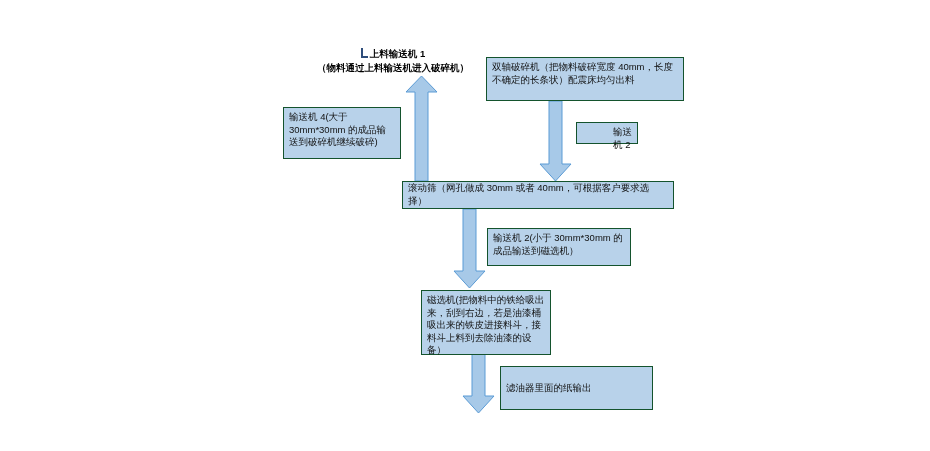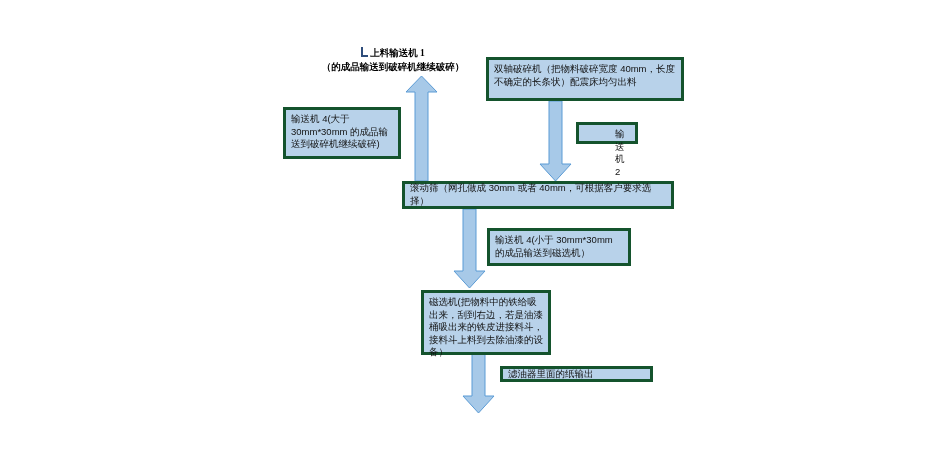--- a/index.html
+++ b/index.html
@@ -19,21 +19,21 @@
     position: absolute;
     left: 0;
     top: 0;
     width: 930px;
     height: 451px;
     pointer-events: none;
   }
   .node {
     position: absolute;
     background: #B8D2EA;
-    border: 3px solid #14532d;
+    border: 1px solid #14532d;
     box-sizing: border-box;
     font-size: 9.5px;
     line-height: 1.32;
     color: #111111;
     padding: 3px 5px;
   }
   .node.center-v {
     display: flex;
     align-items: center;
     padding-top: 0;
@@ -43,39 +43,38 @@
   #flow-title {
     position: absolute;
     left: 308px;
     top: 47px;
     width: 170px;
     text-align: center;
     font-weight: bold;
     font-size: 9.5px;
     line-height: 1.45;
     color: #000000;
-    font-family: Liberation Serif, serif;
   }
   #anchor-glyph {
     display: inline-block;
     width: 5px;
     height: 8px;
     border-left: 2px solid #2E4D7B;
     border-bottom: 2px solid #2E4D7B;
     margin-right: 2px;
     vertical-align: -1px;
   }
   
   #node-shredder   { left: 486px; top: 57px;  width: 198px; height: 44px; }
   #node-conveyor2  { left: 576px; top: 122px; width: 62px;  height: 22px; padding-left: 36px; }
   #node-conveyor3  { left: 283px; top: 107px; width: 118px; height: 52px; }
   #node-screen     { left: 389px; top: 181px; width: 272px; height: 28px; }
   #node-conveyor4  { left: 487px; top: 228px; width: 144px; height: 38px; }
   #node-magnet     { left: 421px; top: 290px; width: 130px; height: 65px; }
-  #node-filter     { left: 487px; top: 366px; width: 153px; height: 16px; }
+  #node-filter     { left: 487px; top: 366px; width: 153px; height: 44px; }
 </style>
 </head>
 <body>
 
 <div id="canvas">
 
   <svg id="arrow-layer" viewBox="0 0 930 451" xmlns="http://www.w3.org/2000/svg">
 
     <polygon points="415,181 415,92 406,92 421.5,76 437,92 428,92 428,181" fill="#A7C9E8" stroke="#5B9BD5" stroke-width="1"></polygon>
 
@@ -83,41 +82,41 @@
 
     <polygon points="463,209 476,209 476,271 485,271 469.5,288 454,271 463,271" fill="#A7C9E8" stroke="#5B9BD5" stroke-width="1"></polygon>
 
     <polygon points="472,354 485,354 485,396 494,396 478.5,413 463,396 472,396" fill="#A7C9E8" stroke="#5B9BD5" stroke-width="1"></polygon>
   </svg>
 
   <div id="flow-title">
     <div>
       <span id="anchor-glyph"></span><span>上料输送机 1</span>
     </div>
-    <div>（的成品输送到破碎机继续破碎）</div>
+    <div>（物料通过上料输送机进入破碎机）</div>
   </div>
 
   <div class="node" id="node-shredder">
     <span>双轴破碎机（把物料破碎宽度 40mm，长度不确定的长条状）配震床均匀出料</span>
   </div>
 
   <div class="node" id="node-conveyor2">
     <span>输送机 2</span>
   </div>
 
   <div class="node" id="node-conveyor3">
     <span>输送机 4(大于 30mm*30mm 的成品输送到破碎机继续破碎)</span>
   </div>
 
   <div class="node center-v" id="node-screen">
     <span>滚动筛（网孔做成 30mm 或者 40mm，可根据客户要求选择）</span>
   </div>
 
   <div class="node" id="node-conveyor4">
-    <span>输送机 4(小于 30mm*30mm 的成品输送到磁选机）</span>
+    <span>输送机 2(小于 30mm*30mm 的成品输送到磁选机）</span>
   </div>
 
   <div class="node" id="node-magnet">
     <span>磁选机(把物料中的铁给吸出来，刮到右边，若是油漆桶吸出来的铁皮进接料斗，接料斗上料到去除油漆的设备）</span>
   </div>
 
   <div class="node center-v" id="node-filter">
     <span>滤油器里面的纸输出</span>
   </div>
 

